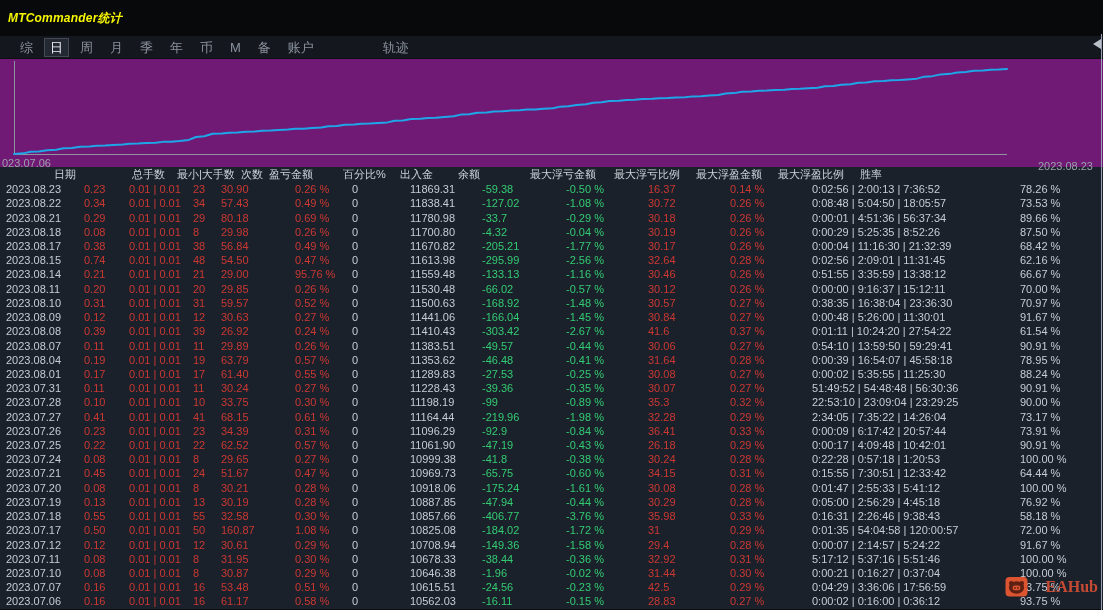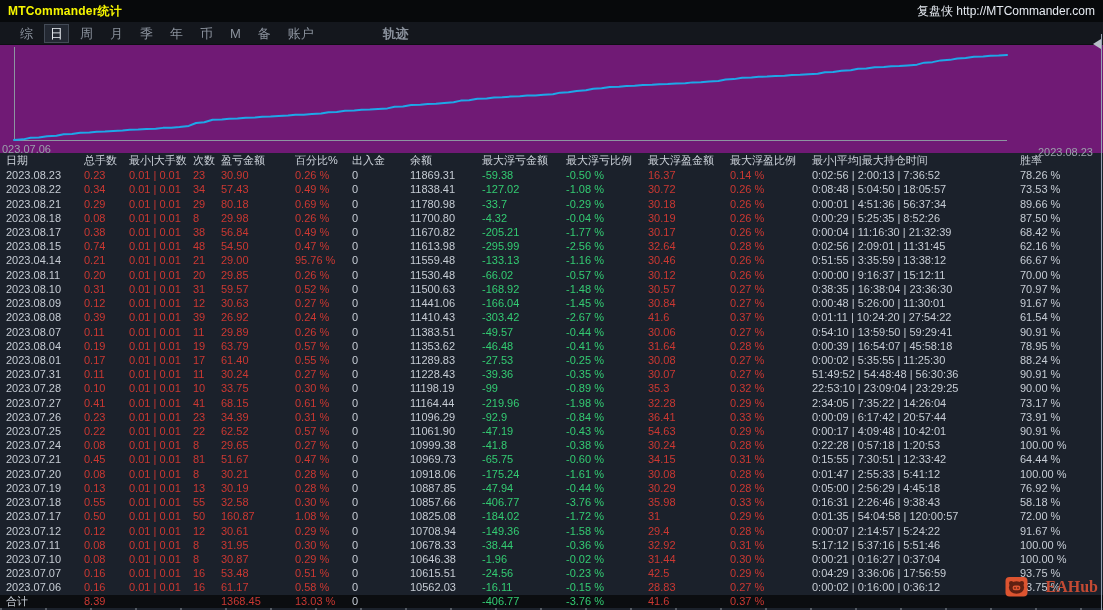--- a/index.html
+++ b/index.html
@@ -3,52 +3,52 @@
 <meta charset="utf-8">
 <style>
   html,body{margin:0;padding:0;}
   body{
     width:1103px;height:610px;overflow:hidden;position:relative;
     background:#1b212b;font-family:"Liberation Sans","DejaVu Sans",sans-serif;
     -webkit-font-smoothing:antialiased;
   }
   
   .titlebar{
-    height:22px;background:#07090b;display:flex;justify-content:space-between;
-    align-items:center;padding:4px 8px;box-sizing:border-box;
+    height:36px;background:#07090b;display:flex;justify-content:space-between;
+    align-items:center;padding:4px 8px;box-sizing:border-box;font-style:italic;
   }
   .title{color:#f6f600;font-size:12px;font-weight:bold;letter-spacing:.2px;}
   .brand{color:#e6ebf2;font-size:12px;}
   
   .menubar{
     height:23px;background:#14171d;display:flex;align-items:center;
     padding-left:14px;box-sizing:border-box;border-bottom:1px solid #0d0f13;
   }
   .menu-item{
     color:#8a919c;font-size:13px;padding:1px 6px;margin-right:5px;cursor:default;
     line-height:17px;white-space:nowrap;
   }
   .menu-item.active{
     color:#eef2f7;background:#232832;border:1px solid #434a56;padding:0 5px;
   }
-  .menu-item.gap{margin-left:52px;font-weight:bold;}
+  .menu-item.gap{margin-left:52px;}
   
   .chart-wrap{height:108px;background:#701a75;position:relative;}
   .chart-wrap svg{position:absolute;left:0;top:0;}
   .chart-label{position:absolute;font-size:11px;color:#9aa1ab;bottom:-2px;}
   .chart-label.left{left:2px;}
   .chart-label.right{right:10px;bottom:-5px;}
   
   .grid{position:relative;}
   .grid-row{
     display:grid;
     grid-template-columns:84px 45px 64px 28px 74px 57px 58px 72px 84px 82px 82px 82px 208px 1fr;
     align-items:center;font-size:11px;height:14.23px;white-space:nowrap;
   }
-  .grid-row.header{height:15px;color:#ccd2da;}
+  .grid-row.header{height:15px;color:#ccd2da;padding-left:48px;}
   .grid-row.total{height:13px;background:#0b0d10;}
   .cell{overflow:hidden;}
   .cell:first-child{padding-left:6px;box-sizing:border-box;}
   .c-white{color:#c6ccd4;}
   .c-red{color:#cb3832;}
   .c-green{color:#33cb72;}
   
   .tickstrip{
     height:3px;
     background:repeating-linear-gradient(90deg,#565d66 0 2px,transparent 2px 45px);
@@ -70,21 +70,20 @@
   .watermark .wm-text{
     color:#c44a33;font-size:16px;font-weight:bold;margin-left:18px;
     font-family:"Liberation Serif","DejaVu Serif",serif;
   }
 </style>
 </head>
 <body>
 
 <div class="titlebar">
   <span class="title">MTCommander统计</span>
-  <span class="brand">复盘侠 http://MTCommander.com</span>
 </div>
 
 <div class="menubar">
     <span class="menu-item">综</span>
     <span class="menu-item active">日</span>
     <span class="menu-item">周</span>
     <span class="menu-item">月</span>
     <span class="menu-item">季</span>
     <span class="menu-item">年</span>
     <span class="menu-item">币</span>
@@ -111,21 +110,20 @@
       <div class="cell ">最小|大手数</div>
       <div class="cell ">次数</div>
       <div class="cell ">盈亏金额</div>
       <div class="cell ">百分比%</div>
       <div class="cell ">出入金</div>
       <div class="cell ">余额</div>
       <div class="cell ">最大浮亏金额</div>
       <div class="cell ">最大浮亏比例</div>
       <div class="cell ">最大浮盈金额</div>
       <div class="cell ">最大浮盈比例</div>
-      <div class="cell ">最小|平均|最大持仓时间</div>
       <div class="cell ">胜率</div>
     </div>
   <div id="table-body">
       <div class="grid-row">
         <div class="cell c-white">2023.08.23</div>
         <div class="cell c-red">0.23</div>
         <div class="cell c-red">0.01 | 0.01</div>
         <div class="cell c-red">23</div>
         <div class="cell c-red">30.90</div>
         <div class="cell c-red">0.26 %</div>
@@ -212,21 +210,21 @@
         <div class="cell c-white">0</div>
         <div class="cell c-white">11613.98</div>
         <div class="cell c-green">-295.99</div>
         <div class="cell c-green">-2.56 %</div>
         <div class="cell c-red">32.64</div>
         <div class="cell c-red">0.28 %</div>
         <div class="cell c-white">0:02:56 | 2:09:01 | 11:31:45</div>
         <div class="cell c-white">62.16 %</div>
       </div>
       <div class="grid-row">
-        <div class="cell c-white">2023.04.14</div>
+        <div class="cell c-white">2023.08.14</div>
         <div class="cell c-red">0.21</div>
         <div class="cell c-red">0.01 | 0.01</div>
         <div class="cell c-red">21</div>
         <div class="cell c-red">29.00</div>
         <div class="cell c-red">95.76 %</div>
         <div class="cell c-white">0</div>
         <div class="cell c-white">11559.48</div>
         <div class="cell c-green">-133.13</div>
         <div class="cell c-green">-1.16 %</div>
         <div class="cell c-red">30.46</div>
@@ -414,21 +412,21 @@
         <div class="cell c-white">2023.07.25</div>
         <div class="cell c-red">0.22</div>
         <div class="cell c-red">0.01 | 0.01</div>
         <div class="cell c-red">22</div>
         <div class="cell c-red">62.52</div>
         <div class="cell c-red">0.57 %</div>
         <div class="cell c-white">0</div>
         <div class="cell c-white">11061.90</div>
         <div class="cell c-green">-47.19</div>
         <div class="cell c-green">-0.43 %</div>
-        <div class="cell c-red">54.63</div>
+        <div class="cell c-red">26.18</div>
         <div class="cell c-red">0.29 %</div>
         <div class="cell c-white">0:00:17 | 4:09:48 | 10:42:01</div>
         <div class="cell c-white">90.91 %</div>
       </div>
       <div class="grid-row">
         <div class="cell c-white">2023.07.24</div>
         <div class="cell c-red">0.08</div>
         <div class="cell c-red">0.01 | 0.01</div>
         <div class="cell c-red">8</div>
         <div class="cell c-red">29.65</div>
@@ -439,21 +437,21 @@
         <div class="cell c-green">-0.38 %</div>
         <div class="cell c-red">30.24</div>
         <div class="cell c-red">0.28 %</div>
         <div class="cell c-white">0:22:28 | 0:57:18 | 1:20:53</div>
         <div class="cell c-white">100.00 %</div>
       </div>
       <div class="grid-row">
         <div class="cell c-white">2023.07.21</div>
         <div class="cell c-red">0.45</div>
         <div class="cell c-red">0.01 | 0.01</div>
-        <div class="cell c-red">81</div>
+        <div class="cell c-red">24</div>
         <div class="cell c-red">51.67</div>
         <div class="cell c-red">0.47 %</div>
         <div class="cell c-white">0</div>
         <div class="cell c-white">10969.73</div>
         <div class="cell c-green">-65.75</div>
         <div class="cell c-green">-0.60 %</div>
         <div class="cell c-red">34.15</div>
         <div class="cell c-red">0.31 %</div>
         <div class="cell c-white">0:15:55 | 7:30:51 | 12:33:42</div>
         <div class="cell c-white">64.44 %</div>

